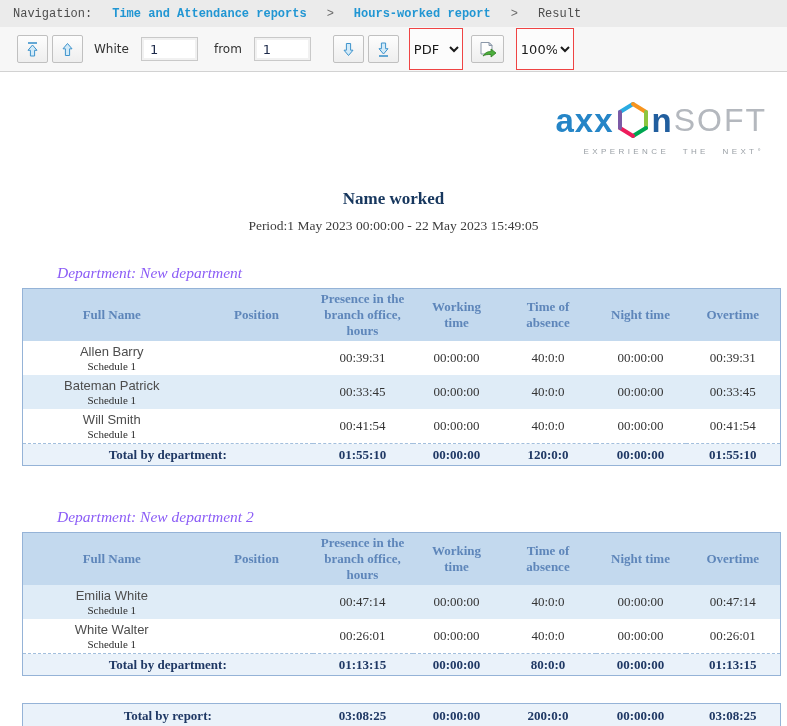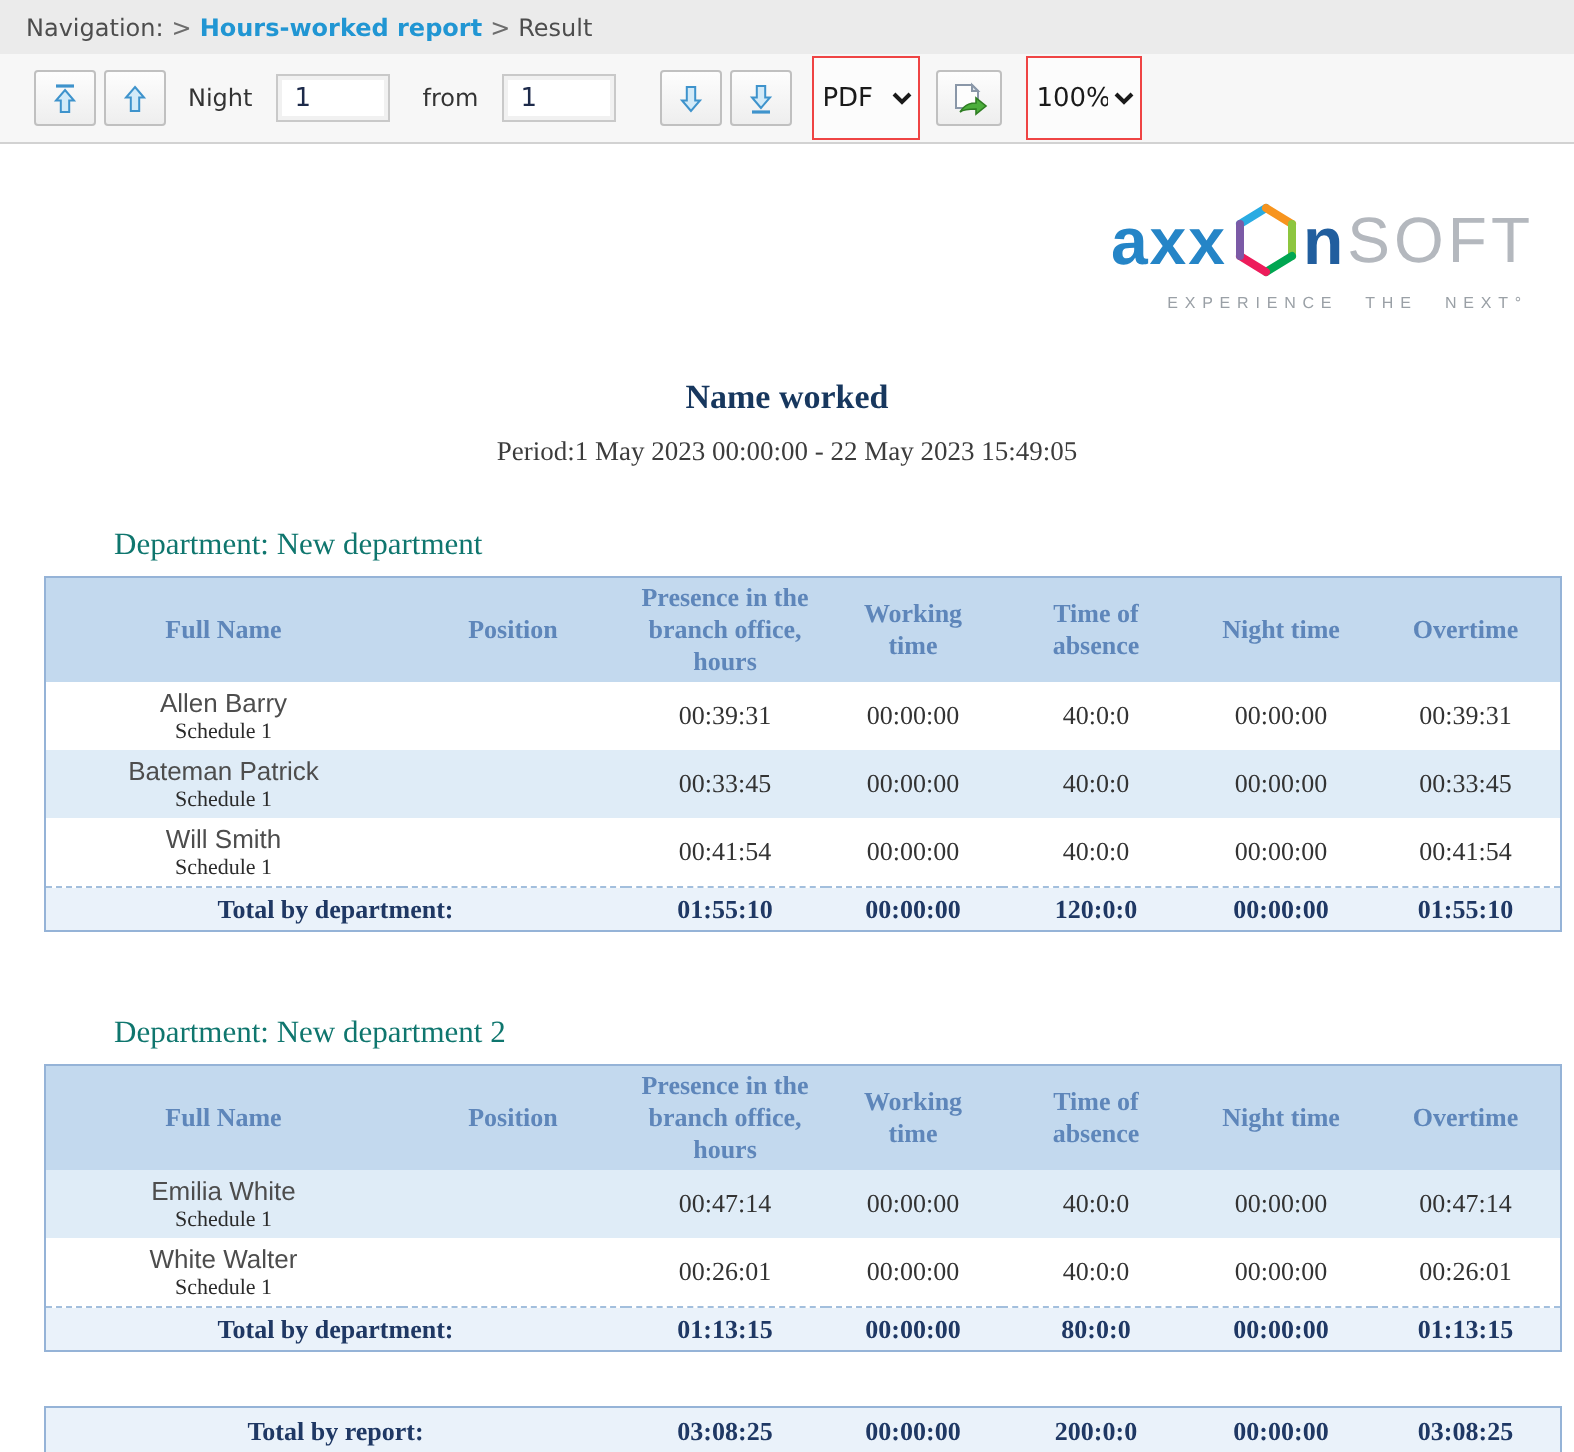--- a/index.html
+++ b/index.html
@@ -1,21 +1,21 @@
 <!DOCTYPE html>
 <html><head>
 <meta charset="utf-8">
 <style>
   * { margin:0; padding:0; box-sizing:border-box; }
   html,body { width:787px; background:#fff; }
   body { height:726px; font-family:"DejaVu Sans","Liberation Sans",sans-serif; overflow:hidden; }
 
   
   .navbar { height:27px; background:#ebebeb; display:flex; align-items:center;
-            padding-left:13px; font-size:12px; color:#4d4d4d; gap:4px; }
+            padding-left:13px; font-size:12px; color:#4d4d4d; gap:20px;font-family:Liberation Mono, monospace; }
   .navbar .nav-link { color:#2196d3; font-weight:bold; cursor:pointer; }
   .navbar .nav-sep { color:#6d6d6d; }
 
   
   .toolbar { height:45px; background:#f7f7f7; border-bottom:1px solid #d2d2d2;
              display:flex; align-items:center; padding-left:17px; }
   .tb-btn { width:31px; height:28px; border:1px solid #c0c0c0; border-radius:2px;
             background:linear-gradient(#fdfdfd,#eeeeee); display:flex; align-items:center;
             justify-content:center; cursor:pointer; }
   .tb-label { font-size:12px; color:#333; }
@@ -37,21 +37,21 @@
             color:#215e9e; }
   .logo-soft { font-family:"Liberation Sans",sans-serif; font-weight:normal; font-size:32px;
                color:#b4b8be; letter-spacing:2px; margin-left:2px; }
   .logo-tagline { margin-top:7px; font-family:"Liberation Sans",sans-serif; font-size:8px;
                   color:#9aa0a6; letter-spacing:3.4px; word-spacing:8px; padding-right:3px;padding-left:28px; }
 
   .report-title { text-align:center; margin-top:33px; font-size:17px; font-weight:bold;
                   color:#17375e; }
   .report-period { text-align:center; margin-top:9px; font-size:13.5px; color:#3c3c3c; }
 
-  .dept-label { margin:30px 0 6px 57px; font-size:15.5px; color:#0f766e; }
+  .dept-label { margin:30px 0 6px 57px; font-size:15.5px; color:#8b5cf6;font-style:italic; }
   .dept-label-2 { margin-top:42px; }
 
   table.rpt { width:758px; margin-left:22px; border-collapse:collapse;
               border:1px solid #95b3d7; table-layout:fixed; }
   table.rpt th { background:#c3d9ee; color:#5e86ba; font-size:13px; font-weight:bold;
                  height:47px; padding:2px 8px; vertical-align:middle; text-align:center;
                  font-family:"Liberation Serif",serif; }
   table.rpt td { font-size:13px; color:#333; text-align:center; vertical-align:middle;
                  padding:2px 4px; height:33px; }
   td.name-cell { text-align:left; padding-left:3px; }
@@ -67,39 +67,40 @@
   table.rpt-total td { background:#eaf2fa; font-weight:bold; color:#1f3864; height:25px; }
 
   
   .arr { display:block; }
 </style>
 </head>
 <body>
 
 <div class="navbar">
   <span>Navigation:</span>
+  <span class="nav-link">Time and Attendance reports</span>
   <span class="nav-sep">&gt;</span>
   <span class="nav-link">Hours-worked report</span>
   <span class="nav-sep">&gt;</span>
   <span>Result</span>
 </div>
 
 <div class="toolbar">
   <div class="tb-btn" style="margin-right:4px;">
     <svg class="arr" width="15" height="17" viewBox="0 0 15 17">
       <line x1="3" y1="2" x2="12" y2="2" stroke="#3e93cc" stroke-width="1.6"></line>
       <path d="M7.5 4 L12 9.3 H9.6 V15 H5.4 V9.3 H3 Z" fill="#d2eaf8" stroke="#3e93cc" stroke-width="1"></path>
     </svg>
   </div>
   <div class="tb-btn" style="margin-right:11px;">
     <svg class="arr" width="15" height="17" viewBox="0 0 15 17">
       <path d="M7.5 2.5 L12 7.8 H9.6 V14.5 H5.4 V7.8 H3 Z" fill="#d2eaf8" stroke="#3e93cc" stroke-width="1"></path>
     </svg>
   </div>
-  <span class="tb-label" style="margin-right:12px;">Night</span>
+  <span class="tb-label" style="margin-right:12px;">White</span>
   <input class="tb-input" type="text" value="1" style="">
   <span class="tb-label" style="margin:0 12px 0 16px;">from</span>
   <input class="tb-input" type="text" value="1" style="">
   <div class="tb-btn" style="margin:0 4px 0 22px;">
     <svg class="arr" width="15" height="17" viewBox="0 0 15 17">
       <path d="M7.5 14.5 L3 9.2 H5.4 V2.5 H9.6 V9.2 H12 Z" fill="#d2eaf8" stroke="#3e93cc" stroke-width="1"></path>
     </svg>
   </div>
   <div class="tb-btn" style="margin-right:10px;">
     <svg class="arr" width="15" height="17" viewBox="0 0 15 17">

